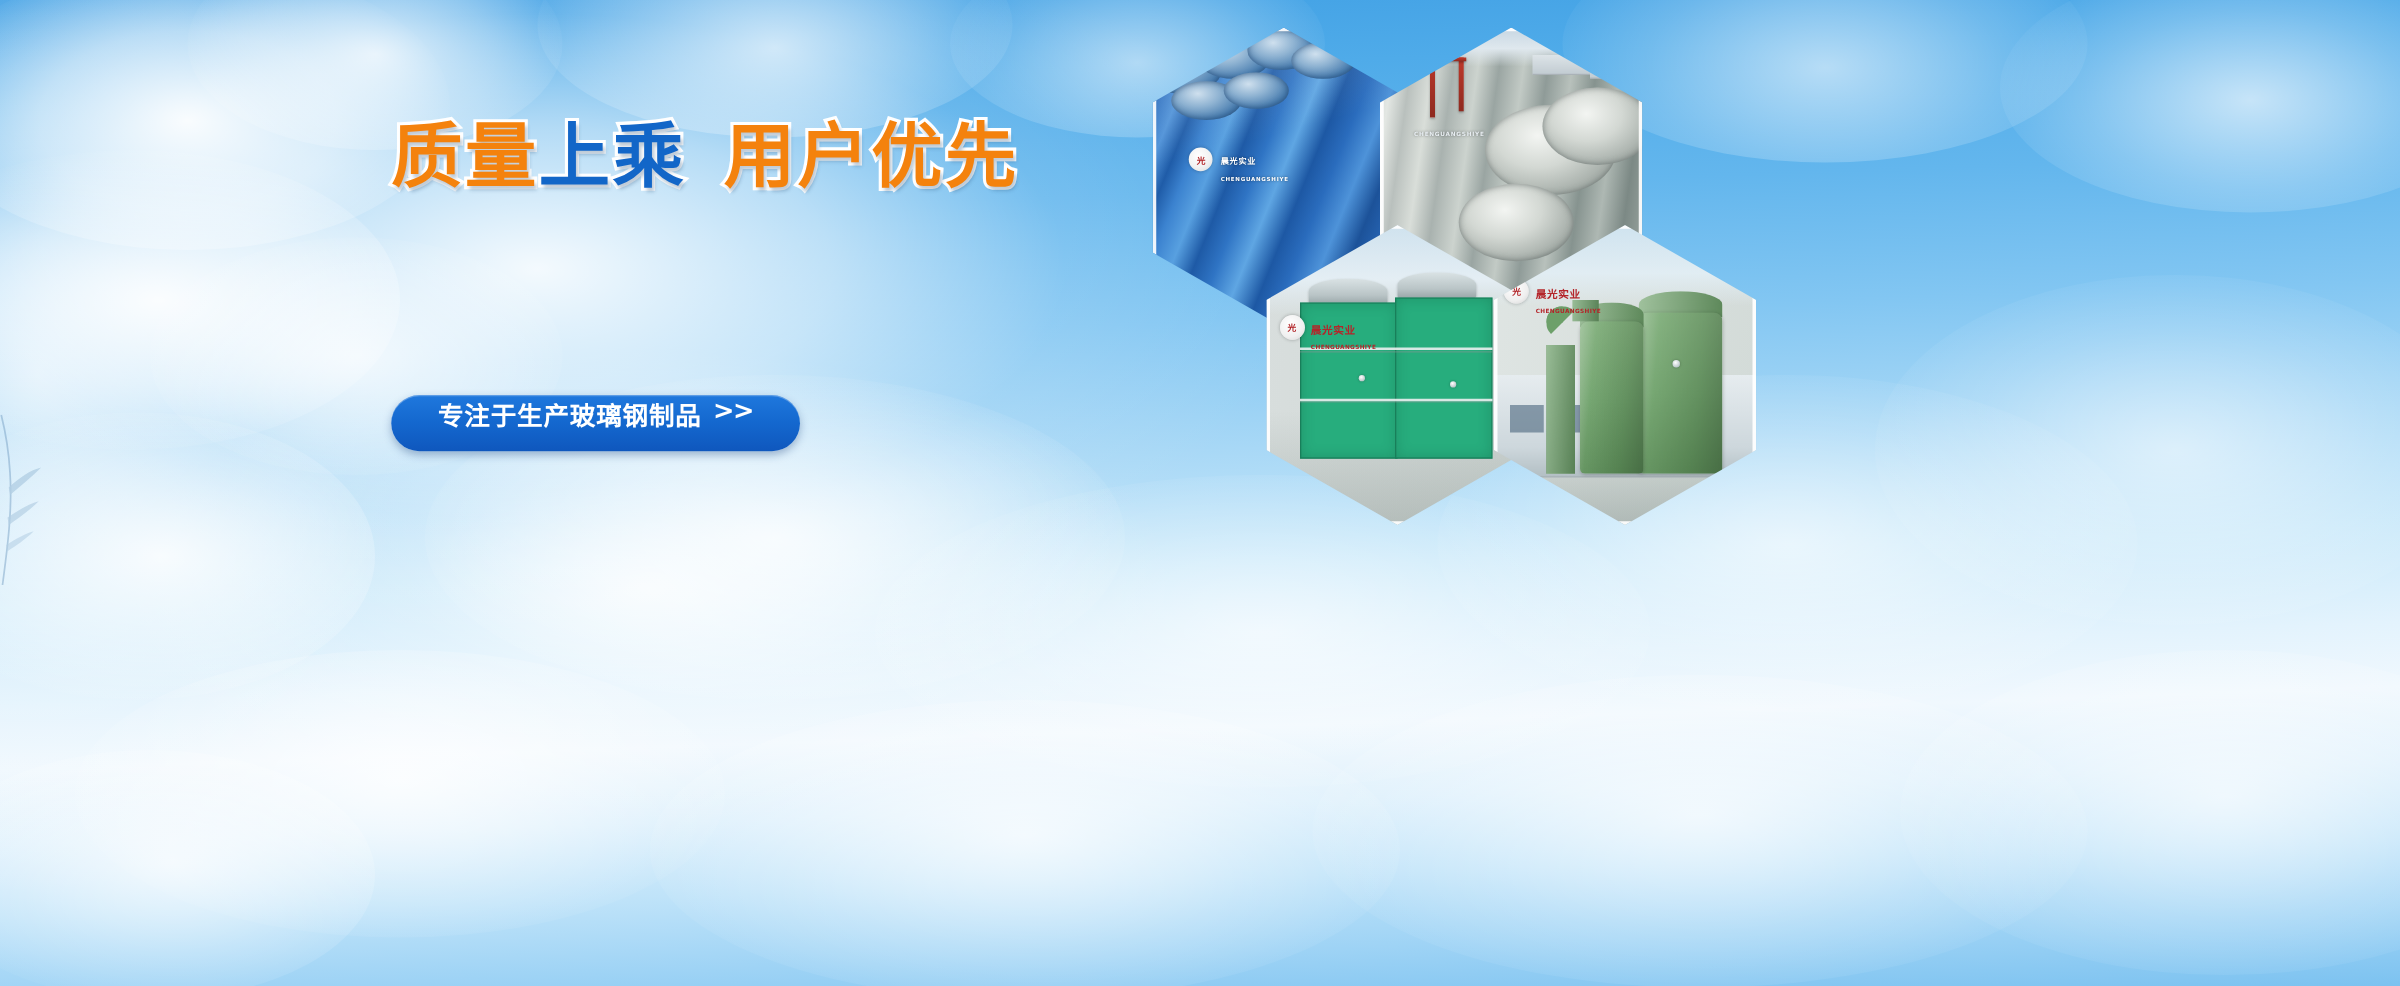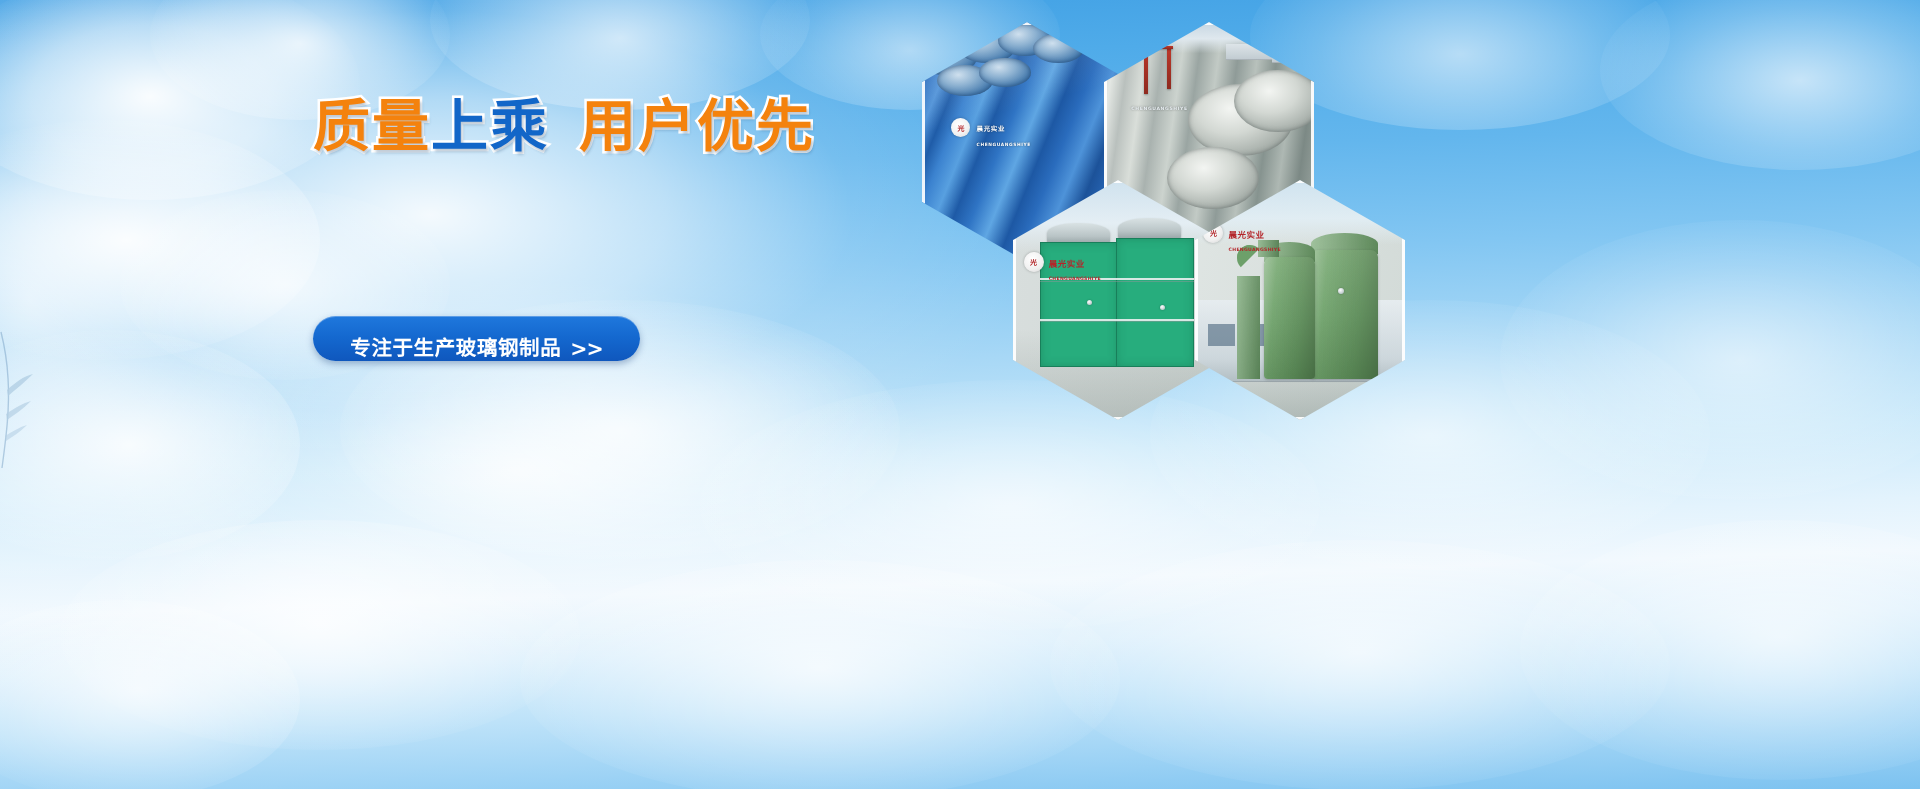--- a/index.html
+++ b/index.html
@@ -124,21 +124,21 @@
   #cta-button {
     position:absolute; left:313px; top:316px;
     width:327px; height:45px;
     border:none; cursor:pointer;
     border-radius:23px;
     background:linear-gradient(180deg,#1f78dd 0%,#1468cf 48%,#0f57bd 100%);
     box-shadow:0 3px 7px rgba(20,60,120,0.35), inset 0 1px 0 rgba(255,255,255,0.28);
     color:#ffffff; font-size:20.5px; font-weight:700;
     letter-spacing:0.6px;
     font-family:"DejaVu Sans","Liberation Sans",sans-serif;
-    display:flex; align-items:flex-end; justify-content:center;
+    display:flex; align-items:flex-start; justify-content:center;
     white-space:nowrap;
   }
   #cta-button .arrow { margin-left:9px; font-weight:700; letter-spacing:-1px; }
 
   
   #hex-cluster {
     position:absolute; left:920px; top:8px;
     width:500px; height:390px;
   }
   .hex {

